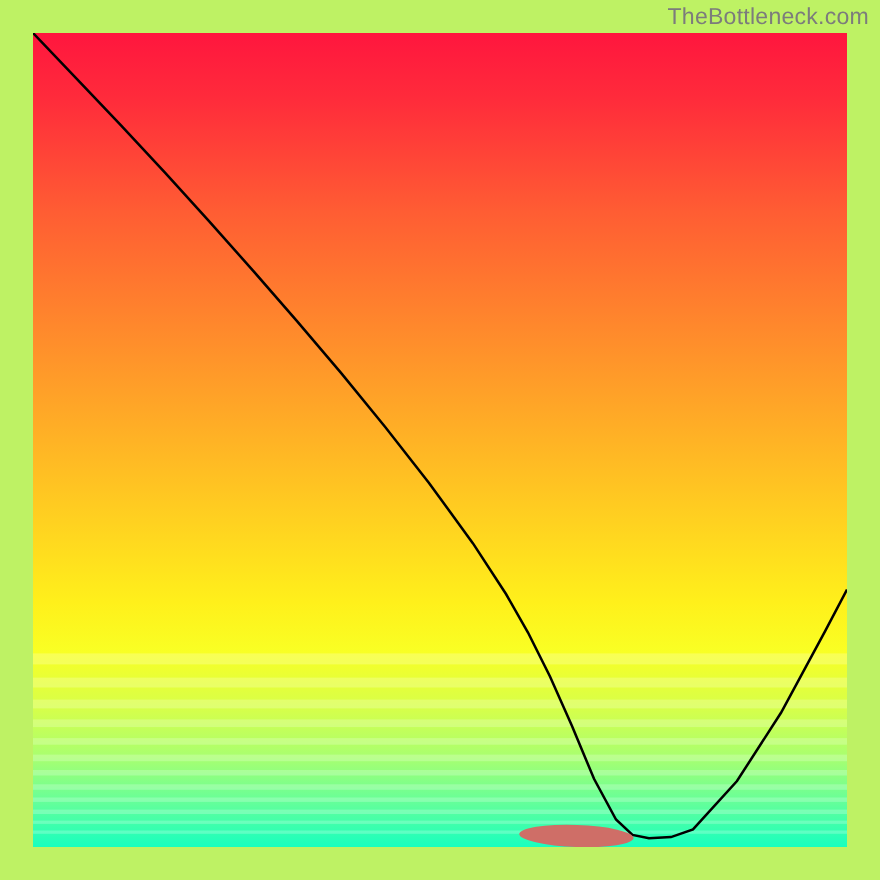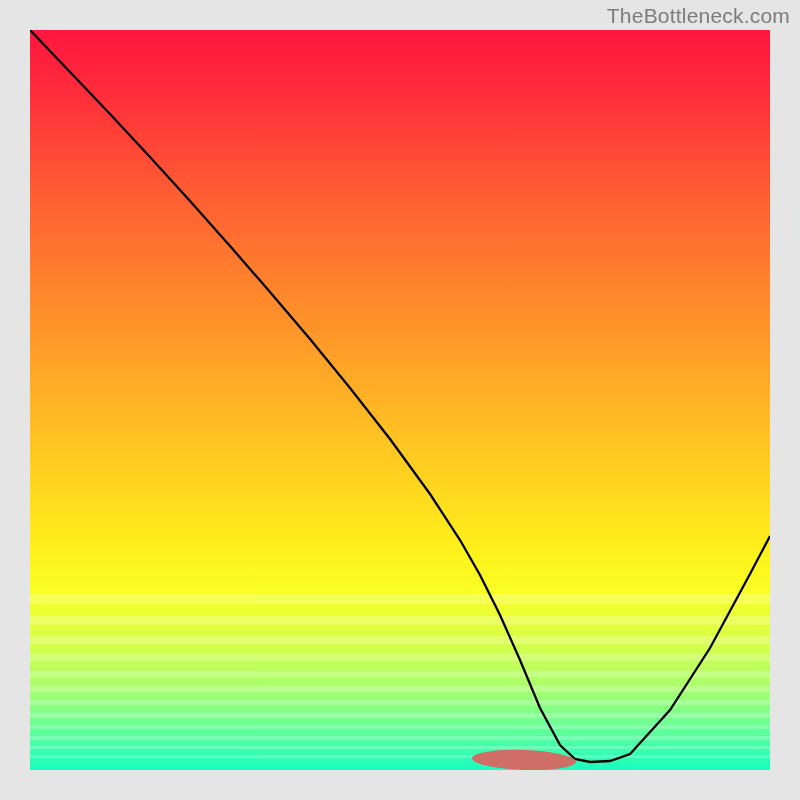--- a/index.html
+++ b/index.html
@@ -1,21 +1,21 @@
 <!DOCTYPE html>
 <html><head>
 <meta charset="utf-8">
 <style>
   * { margin: 0; padding: 0; box-sizing: border-box; }
   html, body { width: 800px; height: 800px; overflow: hidden; background: #000; }
   .frame {
     position: relative;
     width: 800px;
     height: 800px;
-    background: #e5e5e5;
+    background: #bef264;
   }
   .watermark {
     position: absolute;
     top: 4px;
     right: 10px;
     font-family: Arial, Helvetica, sans-serif;
     font-size: 21px;
     color: #7c7c7c;
     letter-spacing: 0.2px;
     z-index: 10;

